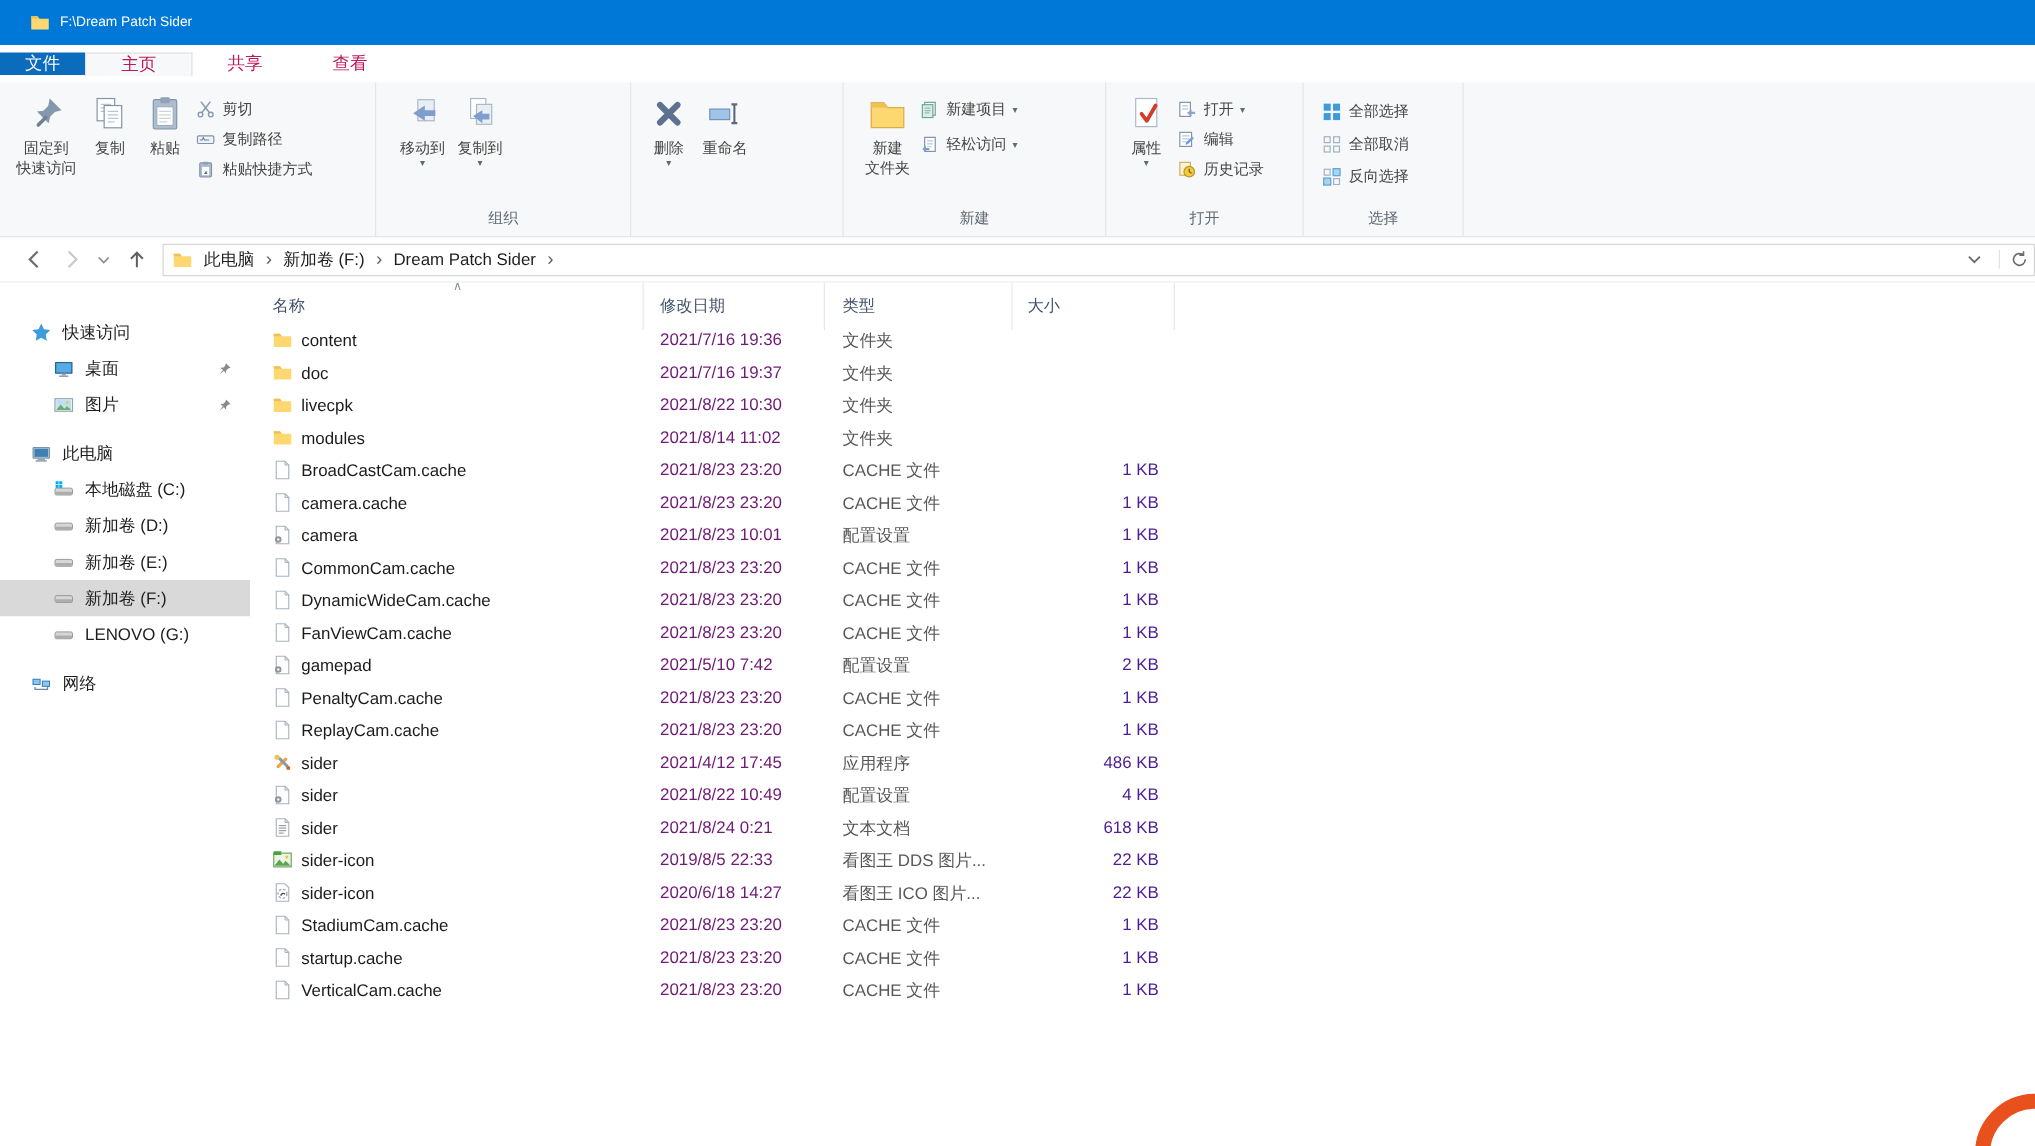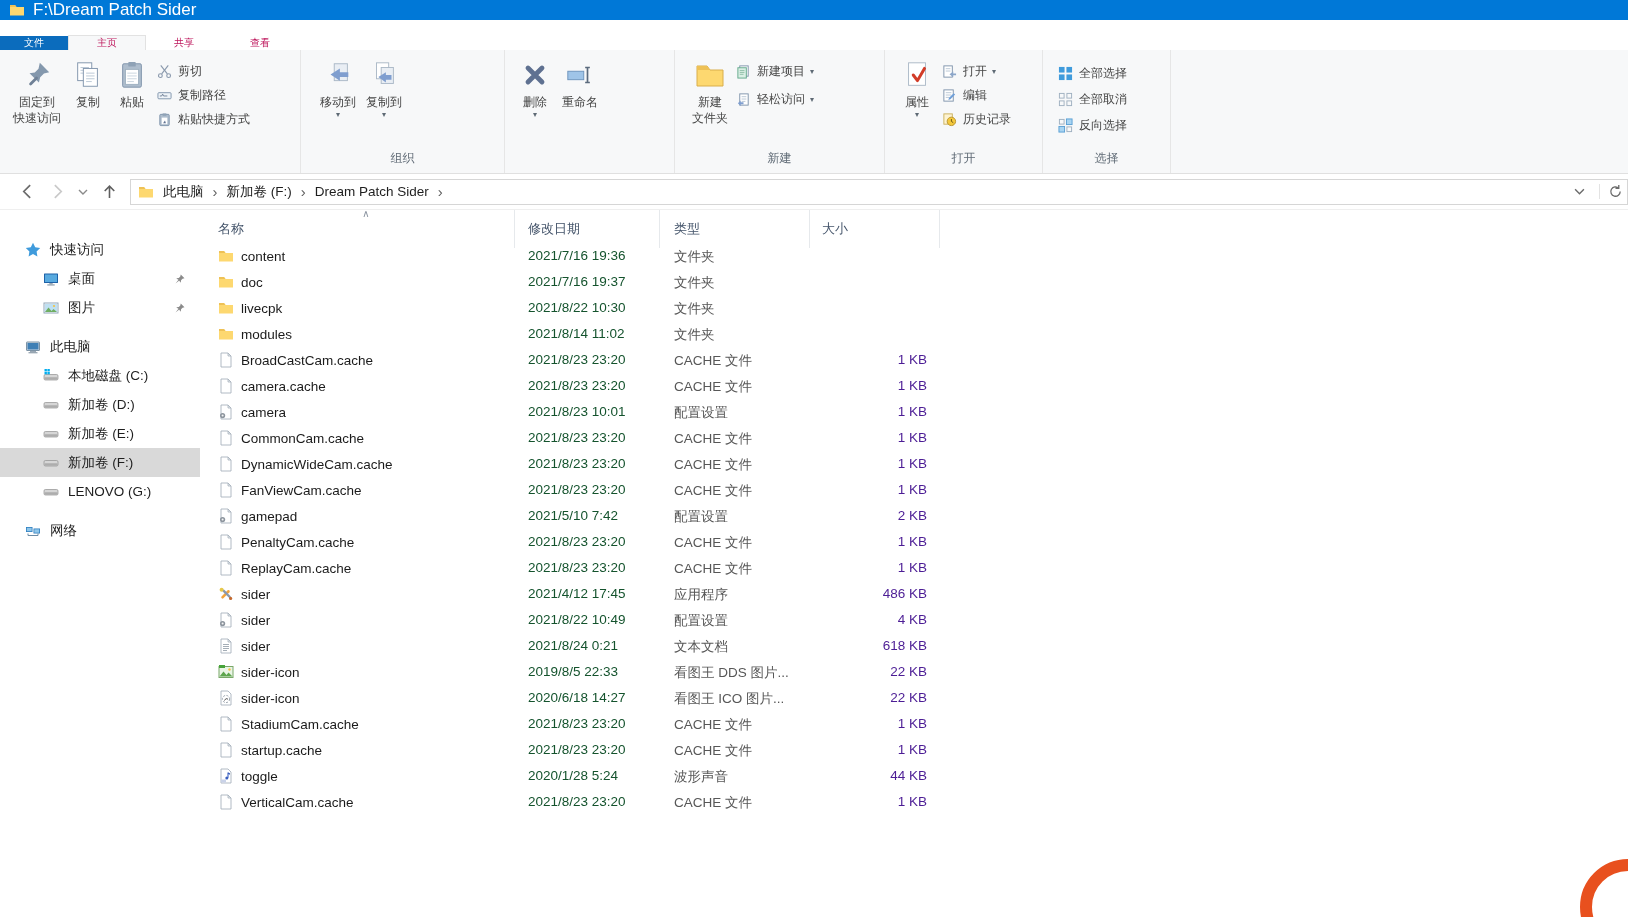--- a/index.html
+++ b/index.html
@@ -1,25 +1,25 @@
 <!DOCTYPE html>
 <html><head>
 <meta charset="utf-8">
 <style>
   * { margin:0; padding:0; box-sizing:border-box; }
   html,body { width:1628px; height:917px; overflow:hidden; background:#fff;
     font-family:"Liberation Sans","DejaVu Sans",sans-serif; }
   svg { display:block; }
 
   
-  .titlebar { height:20px; background:#0078d7; color:#fff; display:flex;
-    align-items:center; padding-left:9px; font-size:17px; gap:8px; }
+  .titlebar { height:36px; background:#0078d7; color:#fff; display:flex;
+    align-items:center; padding-left:24px; font-size:11px; gap:8px; }
 
   
-  .menubar { height:30px; background:#fff; display:flex; align-items:flex-end; font-size:10px; }
+  .menubar { height:30px; background:#fff; display:flex; align-items:center; font-size:14px; }
   .file-tab { background:#0b6cbd; color:#fff; width:68px; display:flex;
     align-items:center; justify-content:center; }
   .tab { padding:0 28px; display:flex; align-items:center; color:#be185d; }
   .tab.active { background:#f7f8f9; border:1px solid #e2e2e2; border-bottom:none; }
 
   
   .ribbon { height:124px; background:#f7f8f9; border-bottom:1px solid #e0e0e0;
     display:flex; font-size:12px; color:#454545; }
   .rgroup { display:flex; flex-direction:column; border-right:1px solid #e6e6e6; }
   .rgroup-body { flex:1; display:flex; align-items:flex-start; padding:6px 8px 0 8px; }
@@ -65,21 +65,21 @@
   .hc-date { width:145px; padding-left:13px; }
   .hc-type { width:150px; padding-left:14px; }
   .hc-size { width:130px; padding-left:12px; }
   .sort-caret { position:absolute; top:-2px; left:50%; transform:translateX(-50%);
     font-size:10px; color:#8a93a0; }
 
   .rows { font-size:13.5px; }
   .row { display:flex; height:26px; align-items:flex-start; padding-left:8px; }
   .c-name { width:297px; display:flex; align-items:center; gap:7px; color:#1b1b1b; }
   .c-name .fi { width:16px; height:16px; flex:none; }
-  .c-date { width:145px; padding-left:13px; color:#14532d; }
+  .c-date { width:145px; padding-left:13px; color:#701a75; }
   .c-type { width:150px; padding-left:14px; color:#575757; white-space:nowrap; }
   .c-size { width:130px; text-align:right; padding-right:13px; color:#4c1d95; }
   .corner-arc { position:absolute; width:96px; height:96px; border-radius:50%;
     border:12px solid #e8501e; right:-48px; bottom:-46px; z-index:4; }
 </style>
 </head>
 <body>
 
 <div class="titlebar">
   <span>
@@ -840,37 +840,20 @@
           </div>
           <div class="c-date">2021/8/23 23:20</div>
           <div class="c-type">CACHE 文件</div>
           <div class="c-size">1 KB</div>
         </div>
         <div class="row">
           <div class="c-name">
             <span class="fi">
               <svg width="16" height="16" viewBox="0 0 16 16">
                 <path d="M3 1h7l3 3v11H3z" fill="#fff" stroke="#a8b2bd" stroke-width=".9"></path>
-                <path d="M10 4.5v5.2" stroke="#3a5fbf" stroke-width="1.1"></path>
-                <path d="M10 4.5l2 .8v1.4l-2-.8z" fill="#3a5fbf"></path>
-                <circle cx="8.8" cy="10" r="1.5" fill="#3a5fbf"></circle>
-                <rect x="3" y="11.5" width="5" height="3" fill="#c9d2e8"></rect>
-              </svg>
-            </span>
-            <span>toggle</span>
-          </div>
-          <div class="c-date">2020/1/28 5:24</div>
-          <div class="c-type">波形声音</div>
-          <div class="c-size">44 KB</div>
-        </div>
-        <div class="row">
-          <div class="c-name">
-            <span class="fi">
-              <svg width="16" height="16" viewBox="0 0 16 16">
-                <path d="M3 1h7l3 3v11H3z" fill="#fff" stroke="#a8b2bd" stroke-width=".9"></path>
                 <path d="M10 1v3h3z" fill="#e4e9ee" stroke="#a8b2bd" stroke-width=".8"></path>
               </svg>
             </span>
             <span>VerticalCam.cache</span>
           </div>
           <div class="c-date">2021/8/23 23:20</div>
           <div class="c-type">CACHE 文件</div>
           <div class="c-size">1 KB</div>
         </div>
       </div>

